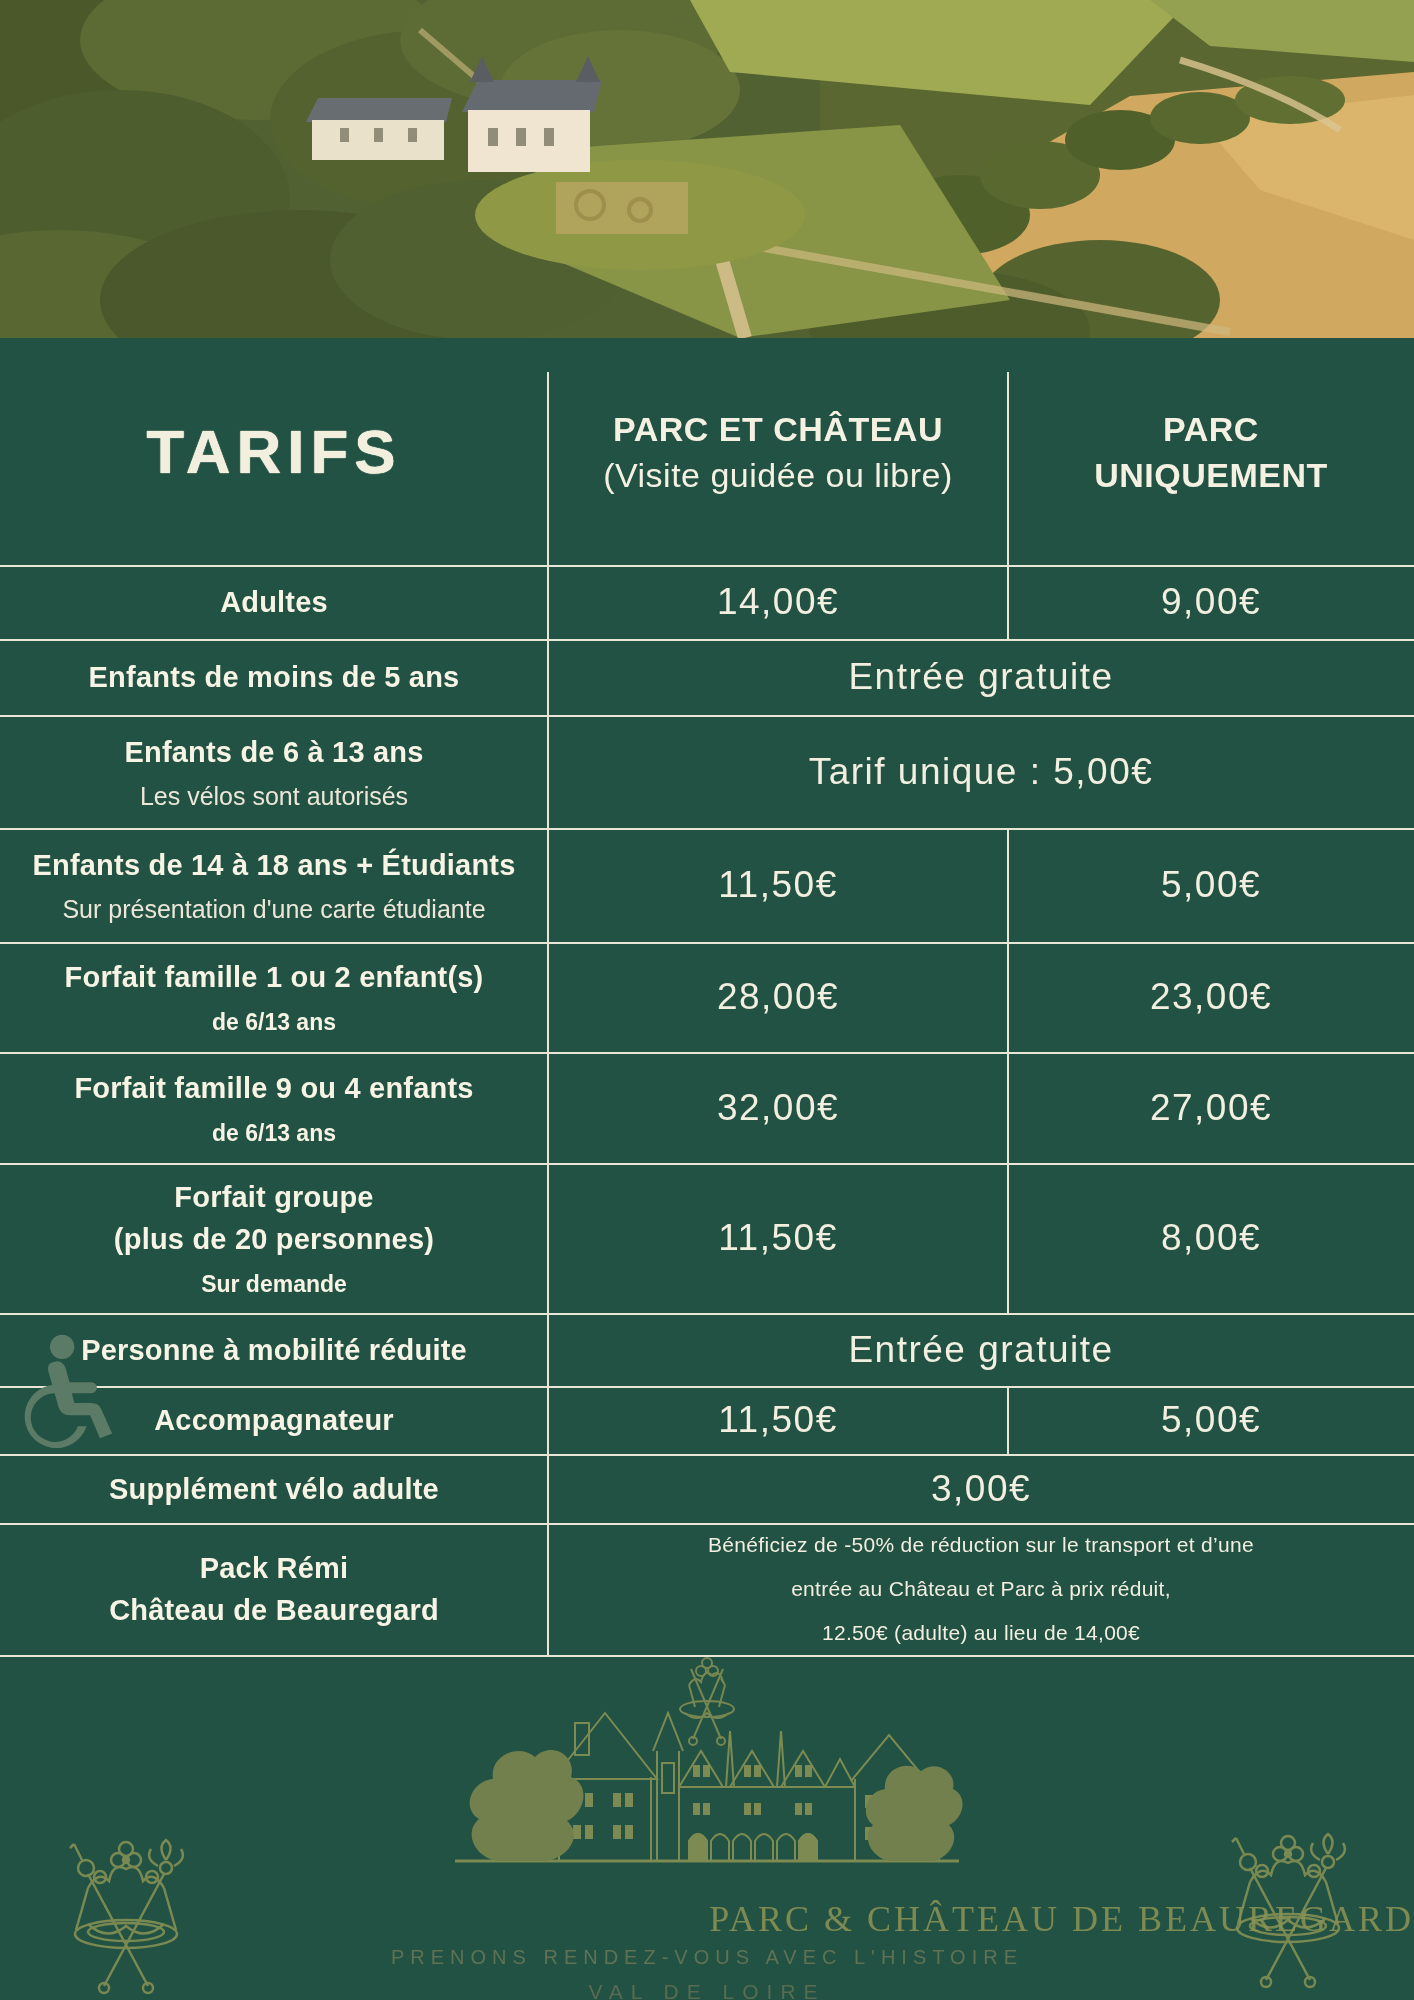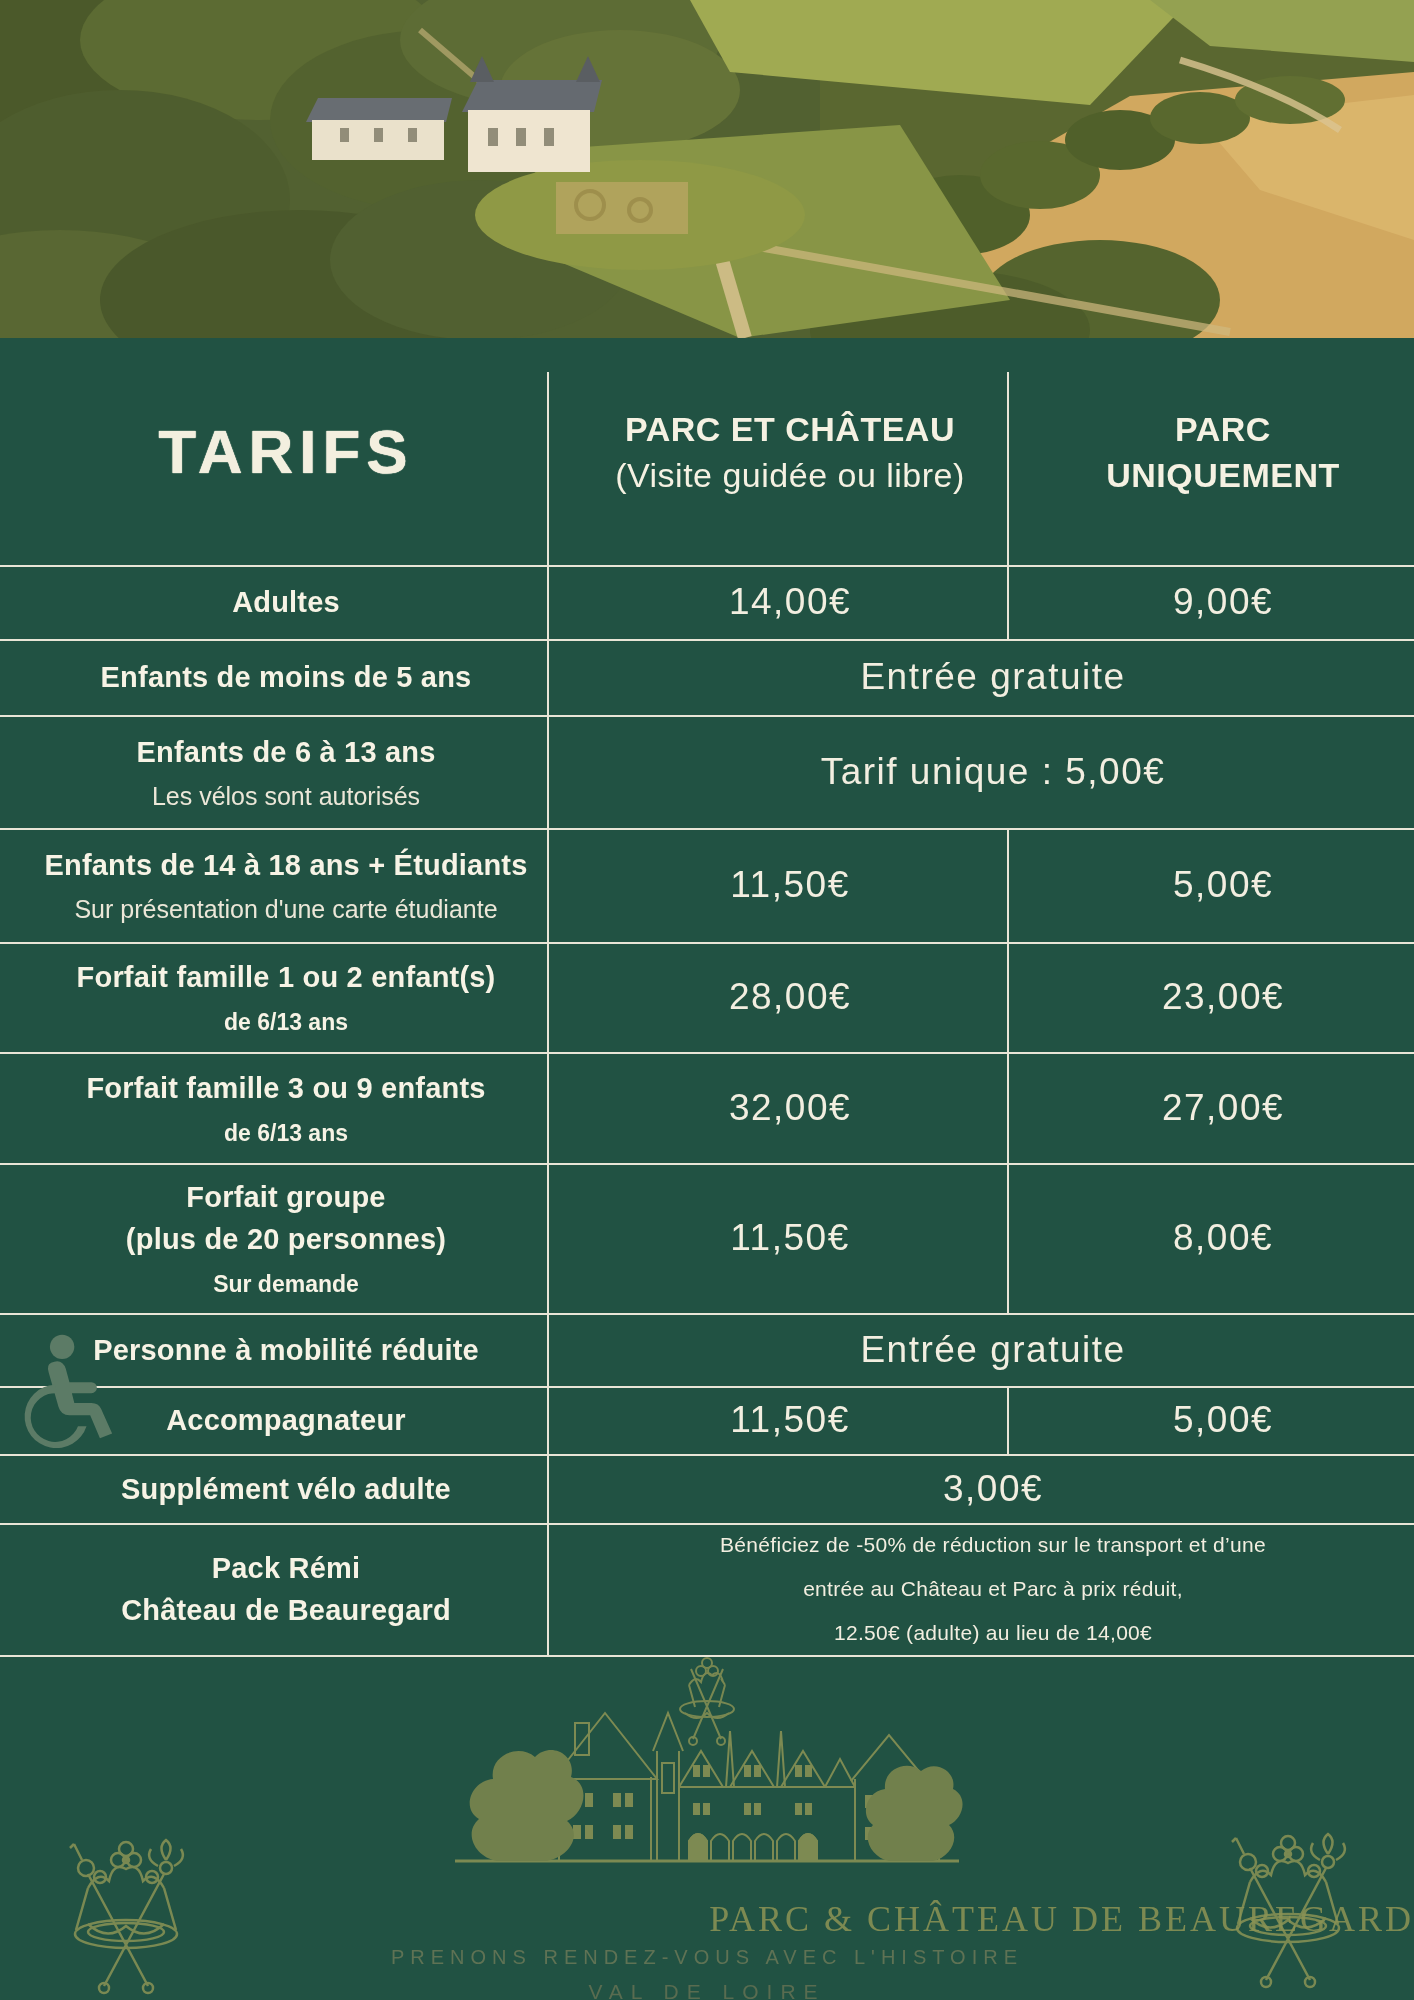--- a/index.html
+++ b/index.html
@@ -4,21 +4,21 @@
 <style>
   html,body{margin:0;padding:0;background:#18443a;}
   .canvas{position:relative;width:1414px;height:2000px;background:#215243;overflow:hidden;
           font-family:"Liberation Sans",sans-serif;-webkit-font-smoothing:antialiased;}
   
   .photo{position:absolute;left:0;top:0;width:1414px;height:338px;}
   
   .hline{position:absolute;left:0;width:1414px;height:2px;background:#e9e5d7;}
   .vline{position:absolute;width:2px;background:#e9e5d7;}
   
-  .row{position:absolute;left:12px;width:1132px;}
+  .row{position:absolute;left:0;width:1132px;}
   .cell{position:absolute;top:0;height:100%;display:flex;flex-direction:column;
         align-items:center;justify-content:center;text-align:center;}
   .c-label{left:0;width:548px;}
   .c-full{left:548px;width:460px;}
   .c-park{left:1008px;width:406px;}
   .c-span{left:548px;width:866px;}
   .label{color:#f7f3e5;font-weight:bold;font-size:29px;line-height:42px;letter-spacing:.2px;}
   .sub-light{color:#ece7d8;font-weight:normal;font-size:25px;line-height:34px;margin-top:6px;}
   .sub-bold{color:#f7f3e5;font-weight:bold;font-size:23px;line-height:32px;margin-top:8px;}
   .price{color:#f2eee0;font-size:37px;font-weight:normal;letter-spacing:1.5px;}
@@ -170,21 +170,21 @@
     <div class="cell c-full">
         <div class="price">28,00€</div>
       </div>
     <div class="cell c-park">
         <div class="price">23,00€</div>
       </div>
   </div>
 
   <div class="row" style="top:1052px;height:111px;">
     <div class="cell c-label">
-      <div class="label">Forfait famille 3 ou 9 enfants</div>
+      <div class="label">Forfait famille 9 ou 4 enfants</div>
       <div class="sub-bold">de 6/13 ans</div>
     </div>
     <div class="cell c-full">
         <div class="price">32,00€</div>
       </div>
     <div class="cell c-park">
         <div class="price">27,00€</div>
       </div>
   </div>
 

